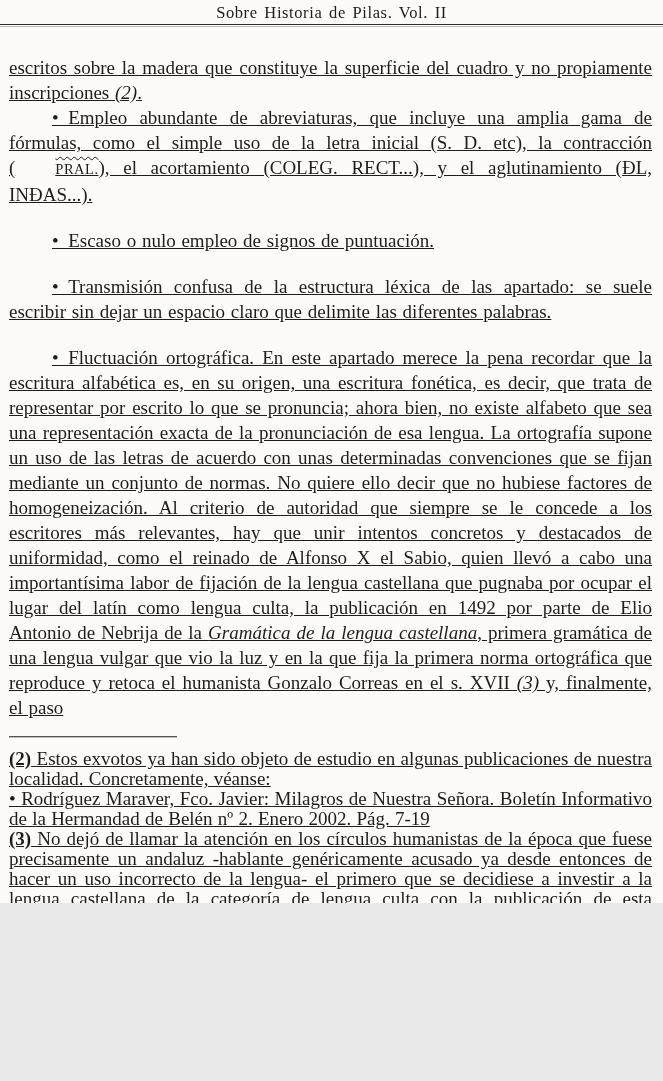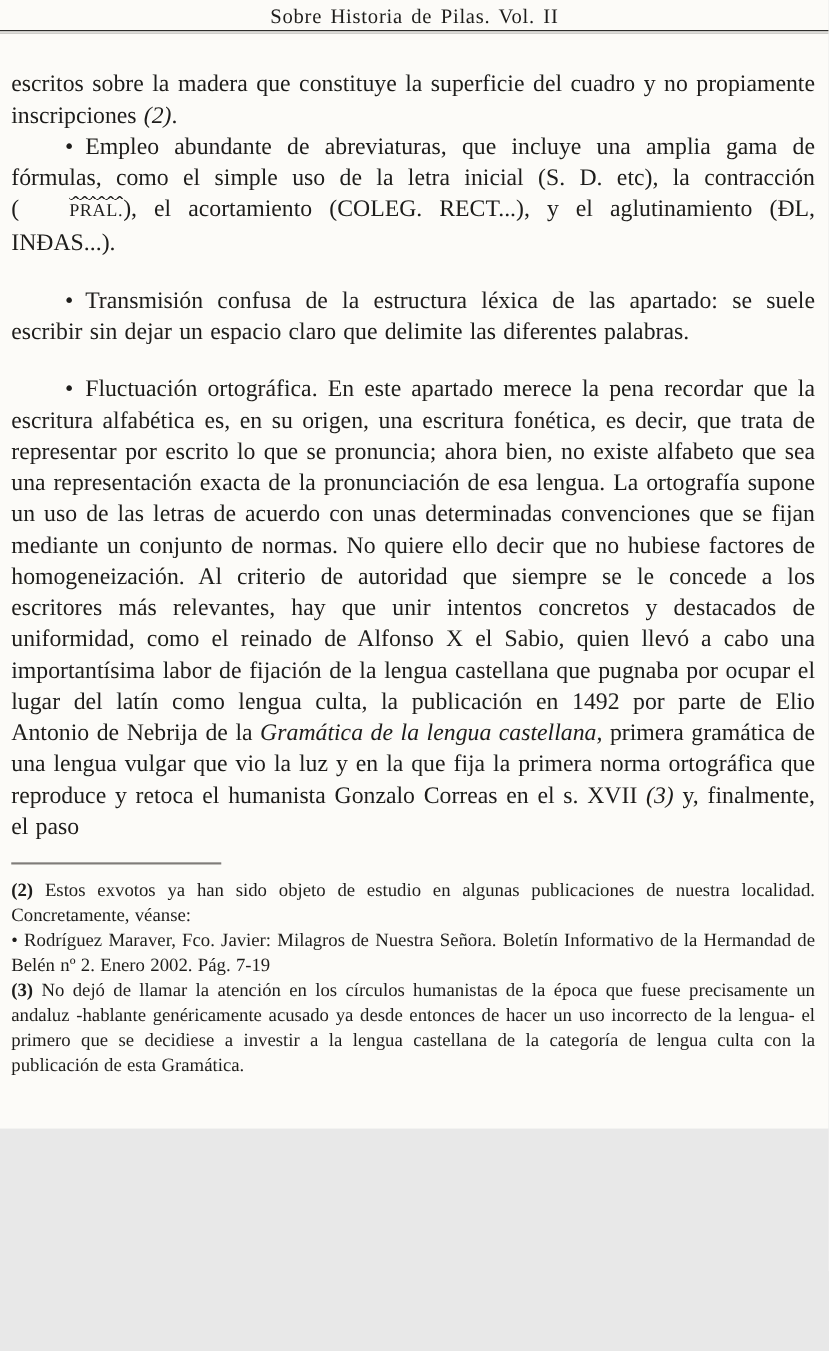--- a/index.html
+++ b/index.html
@@ -32,20 +32,21 @@
   
   .body-text {
     margin: 30px 11px 0 9px;
     font-size: 19px;
     line-height: 25px;
   }
   .para {
     margin: 0;
     text-align: justify;
     word-spacing: 1px;
+    text-decoration: underline;
   }
   .para.indent, .para.bullet, .para.bullet-gap { text-indent: 43px; }
   .para.bullet-gap { margin-top: 21px; }
   .run-italic { font-style: italic; }
   .run-bold { font-weight: bold; }
   .run-smallcaps-tilde {
     font-size: 14.5px;
     letter-spacing: 0.5px;
     text-decoration-line: overline;
     text-decoration-style: wavy;
@@ -56,21 +57,21 @@
   
   .fn-rule {
     width: 168px;
     margin: 16px 0 12px 9px;
     height: 0;
     border-top: 1px solid #55534f;
     box-shadow: 0 1px 0 rgba(150,148,144,0.6);
   }
   .footnotes {
     margin: 0 11px 0 9px;
-    font-size: 15px;
+    font-size: 19px;
     line-height: 20px;
   }
   .footnotes .para { word-spacing: 0.5px; }
   
   .footer {
     position: absolute;
     left: 0;
     right: 0;
     top: 1043px;
   }
@@ -93,20 +94,21 @@
 <div class="page">
 
   <div class="header">
     <div class="header-title">Sobre Historia de Pilas. Vol. II</div>
     <div class="header-rule"></div>
   </div>
 
   <div class="body-text" id="body-container">
       <p class="para opening"><span>escritos sobre la madera que constituye la superficie del cuadro y no propiamente inscripciones </span><span class="run-italic">(2)</span><span>.</span></p>
       <p class="para bullet"><span>• Empleo abundante de abreviaturas, que incluye una amplia gama de fórmulas, como el simple uso de la letra inicial (S. D. etc), la contracción (</span><span class="run-smallcaps-tilde">PRAL.</span><span>), el acortamiento (COLEG. RECT...), y el aglutinamiento (ÐL, INÐAS...).</span></p>
+      <p class="para bullet-gap"><span>• Escaso o nulo empleo de signos de puntuación.</span></p>
       <p class="para bullet-gap"><span>• Transmisión confusa de la estructura léxica de las apartado: se suele escribir sin dejar un espacio claro que delimite las diferentes palabras.</span></p>
       <p class="para bullet-gap"><span>• Fluctuación ortográfica. En este apartado merece la pena recordar que la escritura alfabética es, en su origen, una escritura fonética, es decir, que trata de representar por escrito lo que se pronuncia; ahora bien, no existe alfabeto que sea una representación exacta de la pronunciación de esa lengua. La ortografía supone un uso de las letras de acuerdo con unas determinadas convenciones que se fijan mediante un conjunto de normas. No quiere ello decir que no hubiese factores de homogeneización. Al criterio de autoridad que siempre se le concede a los escritores más relevantes, hay que unir intentos concretos y destacados de uniformidad, como el reinado de Alfonso X el Sabio, quien llevó a cabo una importantísima labor de fijación de la lengua castellana que pugnaba por ocupar el lugar del latín como lengua culta, la publicación en 1492 por parte de Elio Antonio de Nebrija de la </span><span class="run-italic">Gramática de la lengua castellana</span><span>, primera gramática de una lengua vulgar que vio la luz y en la que fija la primera norma ortográfica que reproduce y retoca el humanista Gonzalo Correas en el s. XVII </span><span class="run-italic">(3)</span><span>  y, finalmente, el paso</span></p>
     </div>
 
   <div class="fn-rule"></div>
 
   <div class="footnotes" id="footnotes-container">
       <p class="para"><span class="run-bold">(2)</span><span> Estos exvotos ya han sido objeto de estudio en algunas publicaciones de nuestra localidad. Concretamente, véanse:</span></p>
       <p class="para"><span>• Rodríguez Maraver, Fco. Javier: Milagros de Nuestra Señora. Boletín Informativo de la Hermandad de Belén nº 2. Enero 2002. Pág. 7-19</span></p>
       <p class="para"><span class="run-bold">(3)</span><span> No dejó de llamar la atención en los círculos humanistas de la época que fuese precisamente un andaluz -hablante genéricamente acusado ya desde entonces de hacer un uso incorrecto de la lengua- el primero que se decidiese a investir a la lengua castellana de la categoría de lengua culta con la publicación de esta Gramática.</span></p>

